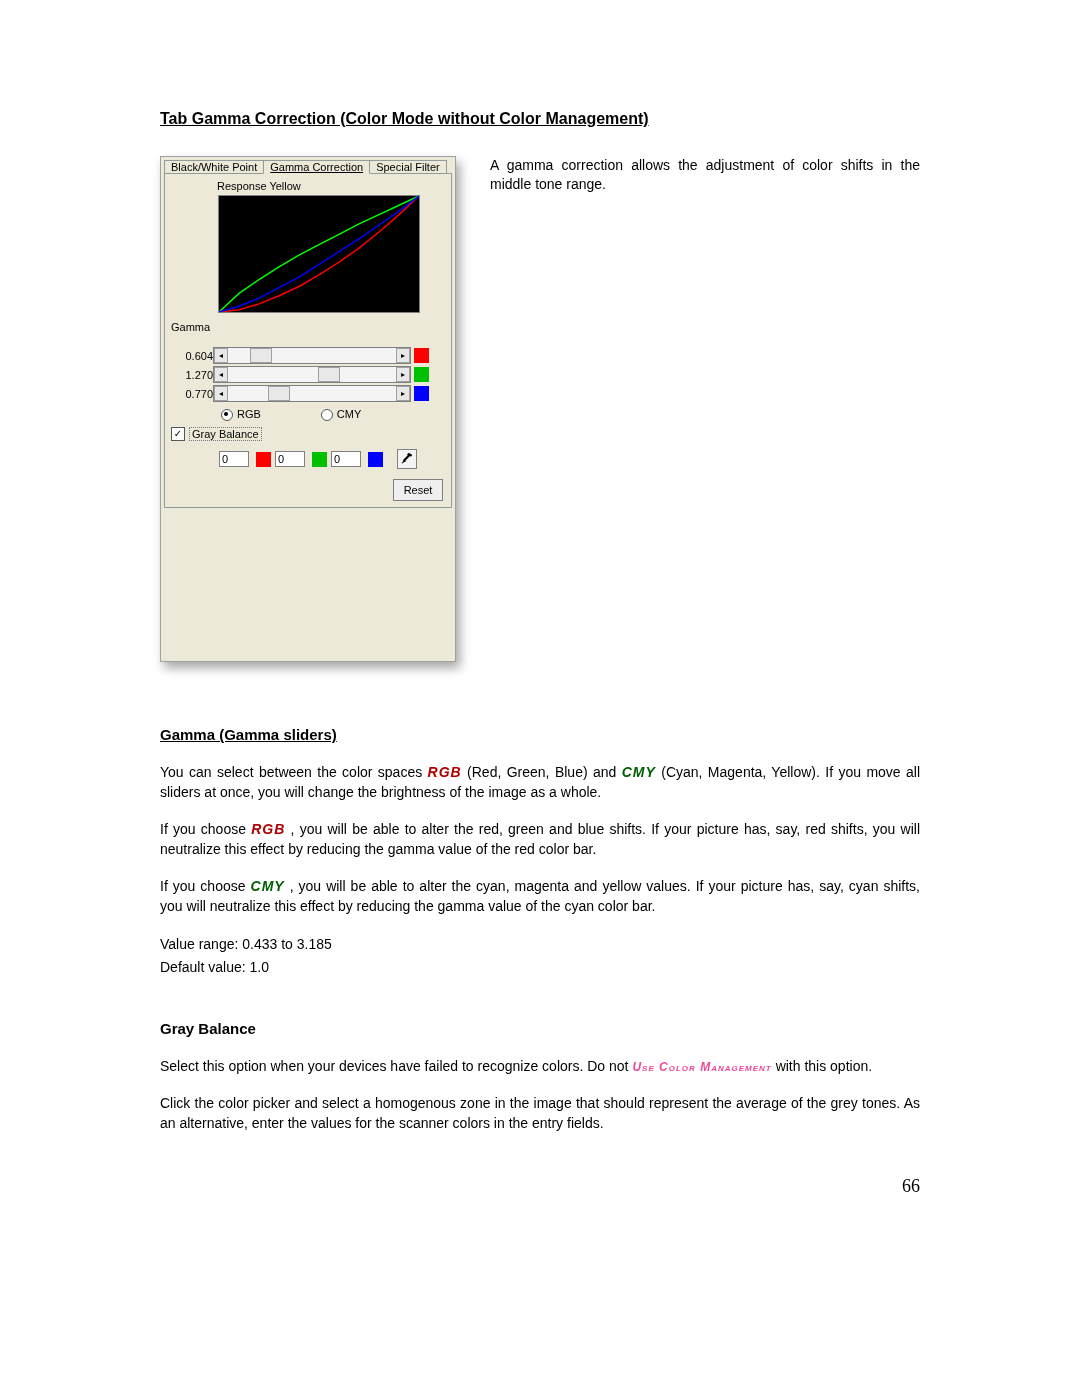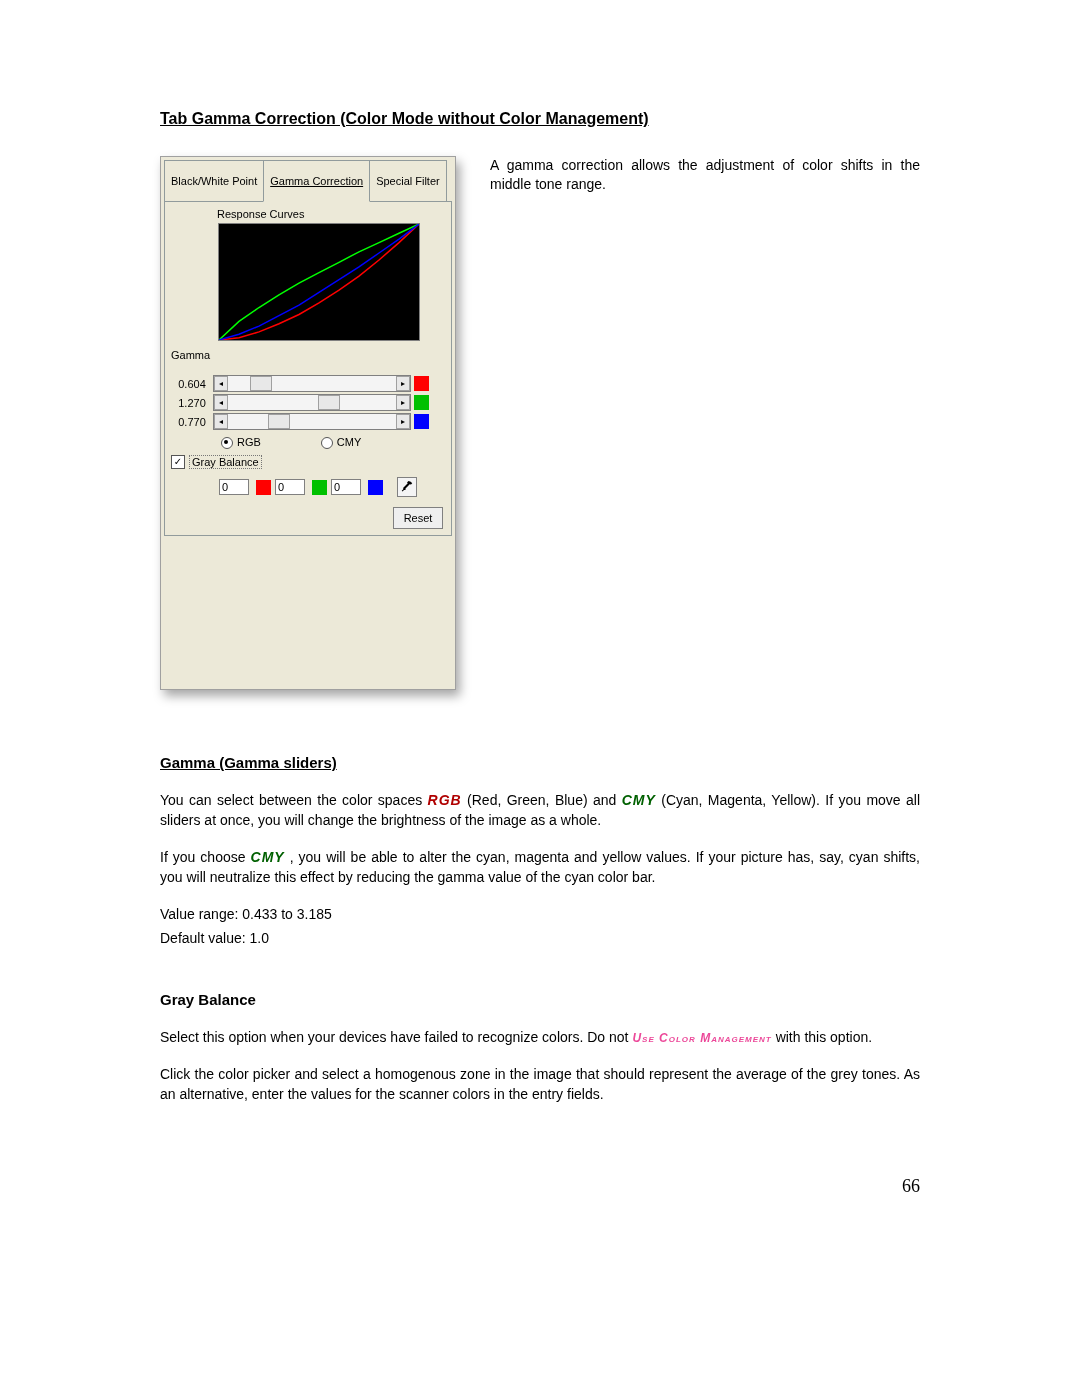--- a/index.html
+++ b/index.html
@@ -83,21 +83,21 @@
     color: #000;
     padding-bottom: 150px;
   }
   .tabs {
     display: flex;
     padding: 3px 3px 0 3px;
   }
   .tab {
     background: #ece9d8;
     border: 1px solid #919b9c;
-    padding: 14px 6px;
+    padding: 0 6px;
     margin-right: -1px;
     position: relative;
   }
   .tab.active {
     border-bottom: 1px solid #ece9d8;
     z-index: 2;
     text-decoration: underline;
   }
   .tab-body {
     border: 1px solid #919b9c;
@@ -122,21 +122,21 @@
     margin: 8px 0 14px 0;
   }
   .slider-row {
     display: flex;
     align-items: center;
     height: 17px;
     margin-bottom: 2px;
   }
   .slider-val {
     width: 42px;
-    text-align: center;
+    text-align: right;
   }
   .scrollbar {
     width: 196px;
     height: 15px;
     background: #f0f0f0;
     border: 1px solid #808080;
     display: flex;
     align-items: stretch;
   }
   .sb-btn {
@@ -227,21 +227,21 @@
 
   <div class="two-col">
 
     <div class="panel">
       <div class="tabs">
         <div class="tab">Black/White Point</div>
         <div class="tab active">Gamma Correction</div>
         <div class="tab">Special Filter</div>
       </div>
       <div class="tab-body">
-        <div class="resp-label">Response Curves</div>
+        <div class="resp-label">Response Yellow</div>
 
         <div class="curves">
           <svg width="200" height="116" viewBox="0 0 200 116">
             <path d="M 0 116 L 20 113.7 L 40 107.9 L 60 99.8 L 80 90.5 L 100 78.9 L 120 66.1 L 140 52.2 L 160 36.0 L 180 18.6 L 200 0" stroke="#ff0000" stroke-width="1.5" fill="none"></path>
             <path d="M 0 116 L 20 97.4 L 40 83.5 L 60 70.8 L 80 59.2 L 100 48.7 L 120 38.3 L 140 27.8 L 160 18.6 L 180 9.3 L 200 0" stroke="#00ff00" stroke-width="1.5" fill="none"></path>
             <path d="M 0 116 L 20 110.2 L 40 102.1 L 60 91.6 L 80 81.2 L 100 68.4 L 120 55.7 L 140 42.9 L 160 29.0 L 180 15.1 L 200 0" stroke="#0000ff" stroke-width="1.5" fill="none"></path>
           </svg>
         </div>
 
         <div class="gamma-label">Gamma</div>
@@ -319,20 +319,25 @@
   <div class="h2">Gamma (Gamma sliders)</div>
 
   <div class="para">
     <span>You can select between the color spaces </span>
     <span class="rgb-em">RGB</span>
     <span> (Red, Green, Blue) and </span>
     <span class="cmy-em">CMY</span>
     <span> (Cyan, Magenta, Yellow). If you move all sliders at once, you will change the brightness of the image as a whole.</span>
   </div>
 
+  <div class="para">
+    <span>If you choose </span>
+    <span class="rgb-em">RGB</span>
+    <span>, you will be able to alter the red, green and blue shifts. If your picture has, say, red shifts, you will neutralize this effect by reducing the gamma value of the red color bar.</span>
+  </div>
 
   <div class="para">
     <span>If you choose </span>
     <span class="cmy-em">CMY</span>
     <span>, you will be able to alter the cyan, magenta and yellow values. If your picture has, say, cyan shifts, you will neutralize this effect by reducing the gamma value of the cyan color bar.</span>
   </div>
 
   <div class="para" style="margin-bottom:4px">Value range: 0.433 to 3.185</div>
   <div class="para">Default value: 1.0</div>
 

